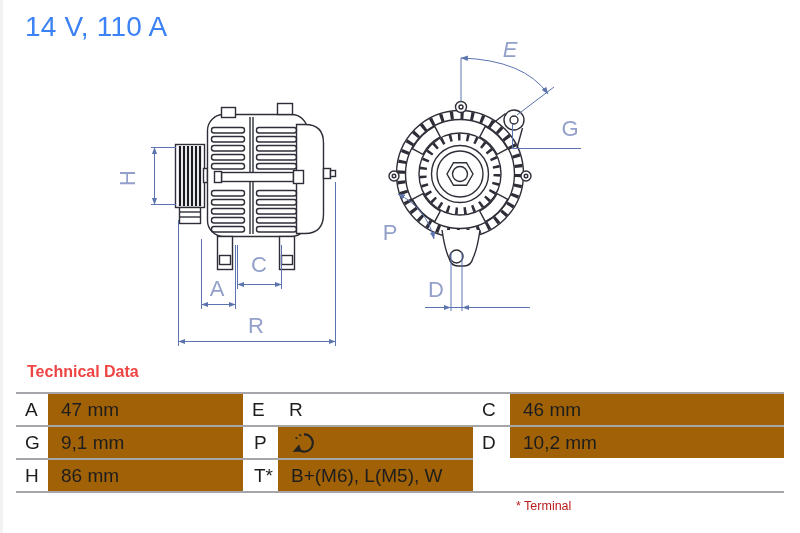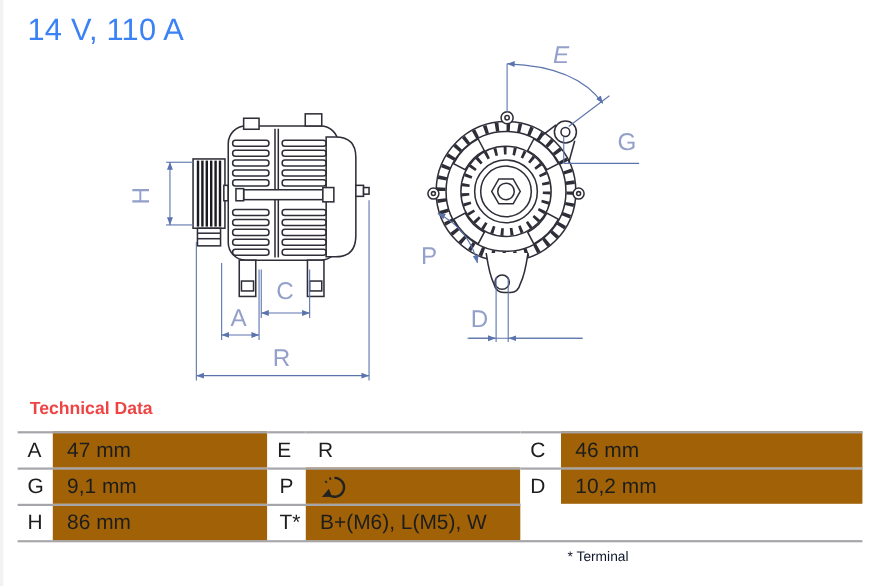--- a/index.html
+++ b/index.html
@@ -14,21 +14,21 @@
   .table{
     position:absolute;left:16px;top:392px;width:768px;
     display:grid;grid-template-columns:32px 195px 35px 195px 37px 1fr;
     grid-auto-rows:33px;border-bottom:2px solid #a6a6aa;font-size:19px;
   }
   .cell{display:flex;align-items:center;border-top:2px solid #a6a6aa;white-space:nowrap;overflow:hidden;}
   .lbl{background:#ffffff;padding-left:9px;}
   .lbl.c3{padding-left:11px;}
   .val{background:#a16207;padding-left:13px;}
   .rot-icon{display:block;}
-  .footnote{position:absolute;left:516px;top:499px;font-size:12.5px;color:#0f172a;}
+  .footnote{position:absolute;left:516px;top:499px;font-size:12.5px;color:#b91c1c;}
   
   .dk{stroke:#2e2e38;fill:none;stroke-width:1.4;}
   .dkf{stroke:#2e2e38;fill:#ffffff;stroke-width:1.4;}
   .pul{stroke:#1a1a22;fill:none;stroke-width:2.2;}
   .dim{stroke:#5c74ad;fill:none;stroke-width:1;}
   .dima{stroke:#5c74ad;fill:none;stroke-width:1;
         marker-start:url(#dimarrow);marker-end:url(#dimarrow);}
   .dlab{fill:#93a0c9;font-size:22px;font-family:"Liberation Sans",sans-serif;}
 </style>
 </head>

